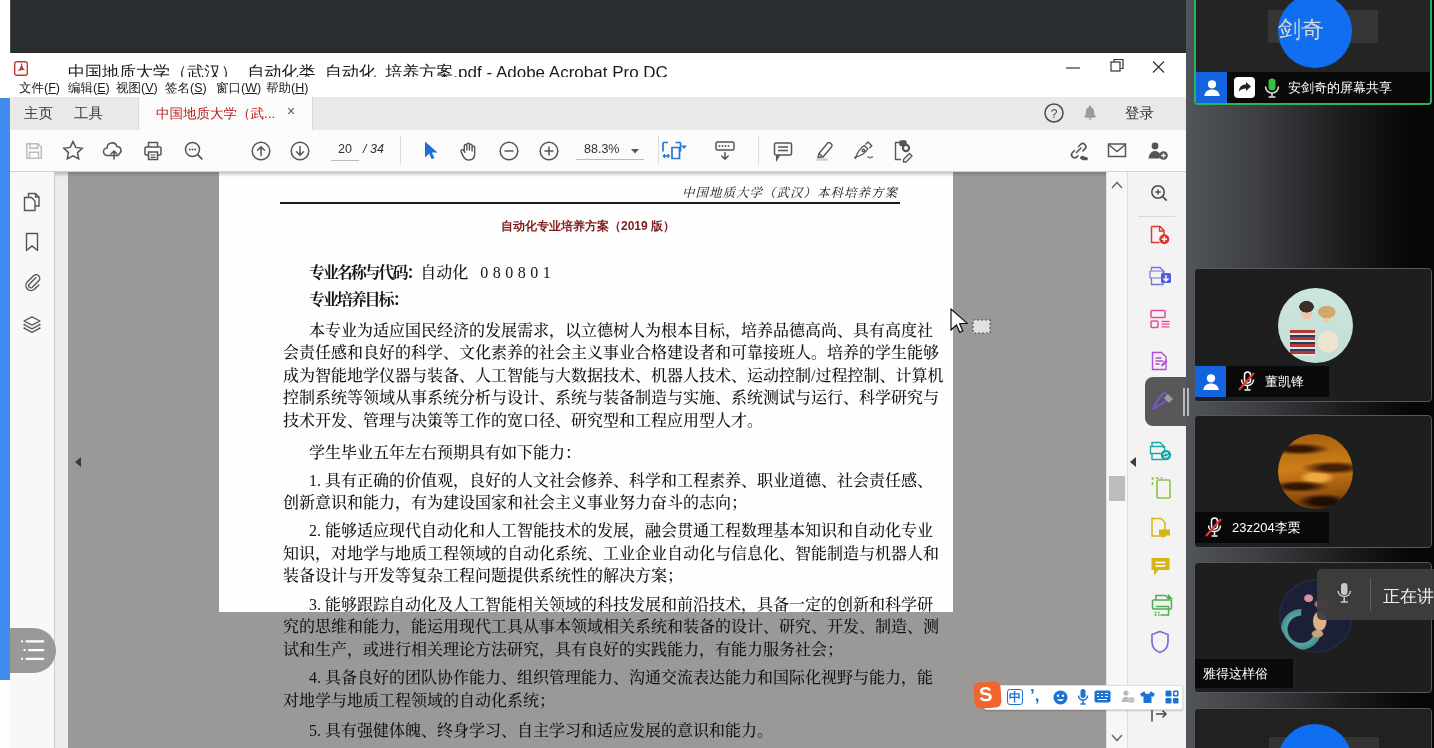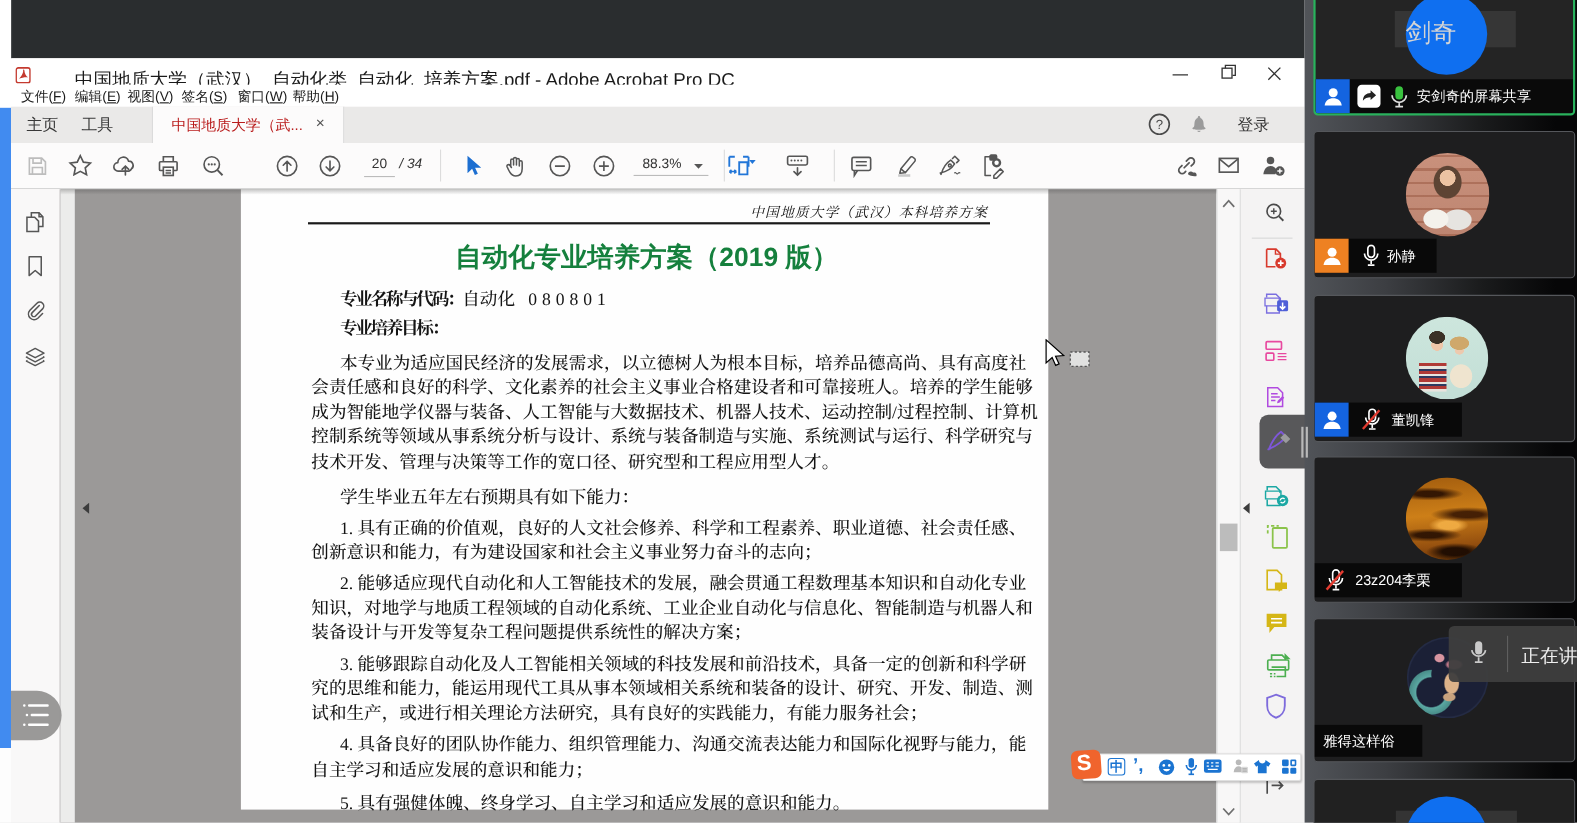--- a/index.html
+++ b/index.html
@@ -28,25 +28,25 @@
 .vsep{position:absolute;top:6px;width:1px;height:29px;background:#dcdcdc;}
 #pagenum{position:absolute;left:321px;top:9px;width:28px;height:21px;border-bottom:1px solid #bbb;font-size:12.5px;color:#333;text-align:center;line-height:21px;}
 #pagetotal{position:absolute;left:353px;top:9px;font-size:12.5px;color:#333;line-height:21px;font-style:italic;}
 #zoomfield{position:absolute;left:566px;top:9px;width:68px;height:21px;border-bottom:1px solid #bbb;font-size:12.5px;color:#333;line-height:21px;text-align:left;padding-left:8px;box-sizing:border-box;}
 
 #navside{left:10px;top:172px;width:45px;height:576px;background:#f9f8f8;border-right:1px solid #cfcece;box-sizing:border-box;}
 #navside svg{position:absolute;left:11px;}
 
 #docarea{left:55px;top:172px;width:1051px;height:576px;background:#9b9998;}
 #docstrip{left:55px;top:172px;width:13px;height:576px;background:#ececeb;}
-#page{left:219px;top:172px;width:734px;height:564px;background:#fefefe;}
+#page{left:219px;top:172px;width:734px;height:440px;background:#fefefe;}
 
 #pghead{position:absolute;right:55px;top:11px;font-size:12.5px;color:#111;font-family:"Liberation Serif","Noto Serif CJK SC","Noto Serif SC",serif;font-style:italic;letter-spacing:1px;}
 #pgrule{position:absolute;left:61px;top:30px;width:620px;height:2px;background:#1a1a1a;}
-#pgtitle{position:absolute;left:2px;top:46px;width:734px;text-align:center;font-size:24px;font-weight:bold;color:#15803d;font-family:"Liberation Sans",sans-serif;}
+#pgtitle{position:absolute;left:2px;top:46px;width:734px;text-align:center;font-size:12px;font-weight:bold;color:#7f1d1d;font-family:"Liberation Sans",sans-serif;}
 .dl{position:absolute;left:64px;width:660px;height:22.4px;line-height:22.4px;font-size:16px;font-weight:500;color:#141414;font-family:"Liberation Serif","Noto Serif CJK SC","Noto Serif SC",serif;white-space:nowrap;}
 .ind{padding-left:26px;}
 
 #vscroll{left:1106px;top:172px;width:21px;height:576px;background:#f8f7f7;border-left:1px solid #e3e3e3;box-sizing:border-box;}
 #vthumb{position:absolute;left:2px;top:304px;width:16px;height:25px;background:#bcbcbc;}
 
 #toolspanel{left:1127px;top:172px;width:59px;height:576px;background:#f4f3f3;border-left:1px solid #dddddd;box-sizing:border-box;}
 #toolspanel svg{position:absolute;left:21px;}
 #seltab{position:absolute;left:17px;top:205px;width:42px;height:49px;background:#58585a;border-radius:8px 0 0 8px;}
 
@@ -299,21 +299,21 @@
  <div class="dl ind" style="top:269.6px">学生毕业五年左右预期具有如下能力：</div>
  <div class="dl ind" style="top:297.8px">1. 具有正确的价值观，良好的人文社会修养、科学和工程素养、职业道德、社会责任感、</div>
  <div class="dl" style="top:320.2px">创新意识和能力，有为建设国家和社会主义事业努力奋斗的志向；</div>
  <div class="dl ind" style="top:348.4px">2. 能够适应现代自动化和人工智能技术的发展，融会贯通工程数理基本知识和自动化专业</div>
  <div class="dl" style="top:370.8px">知识，对地学与地质工程领域的自动化系统、工业企业自动化与信息化、智能制造与机器人和</div>
  <div class="dl" style="top:393.2px">装备设计与开发等复杂工程问题提供系统性的解决方案；</div>
  <div class="dl ind" style="top:422px">3. 能够跟踪自动化及人工智能相关领域的科技发展和前沿技术，具备一定的创新和科学研</div>
  <div class="dl" style="top:444.4px">究的思维和能力，能运用现代工具从事本领域相关系统和装备的设计、研究、开发、制造、测</div>
  <div class="dl" style="top:466.8px">试和生产，或进行相关理论方法研究，具有良好的实践能力，有能力服务社会；</div>
  <div class="dl ind" style="top:495.4px">4. 具备良好的团队协作能力、组织管理能力、沟通交流表达能力和国际化视野与能力，能</div>
- <div class="dl" style="top:517.8px">自主学习和适应发展的意识和能力；</div>
+ <div class="dl" style="top:517.8px">对地学与地质工程领域的自动化系统；</div>
  <div class="dl ind" style="top:548px">5. 具有强健体魄、终身学习、自主学习和适应发展的意识和能力。</div>
 </div>
 <div class="abs" style="left:55px;top:172px;width:1051px;height:5px;background:linear-gradient(rgba(50,50,50,0.28),rgba(50,50,50,0));z-index:2"></div>
 
 <div class="abs" id="vscroll">
     <div id="vthumb"></div>
     <svg style="position:absolute;left:3px;top:8px" width="14" height="10" viewBox="0 0 14 10">
       <path d="M2 8l5-5.5L12 8" stroke="#6f6f6f" stroke-width="1.6" fill="none"></path>
     </svg>
     <svg style="position:absolute;left:3px;top:561px" width="14" height="10" viewBox="0 0 14 10">
@@ -473,42 +473,20 @@
           </svg>
         </div>
    <svg style="margin-left:9px;flex:none" width="16" height="22" viewBox="0 0 16 22">
           <rect x="4.5" y="1.5" width="7" height="12" rx="3.5" fill="#39c23f"></rect>
           <path d="M1.5 9.5a6.5 6.5 0 0 0 13 0M8 16v3.5M4.5 20h7" stroke="#ddd" stroke-width="1.6" fill="none"></path>
         </svg>
    <div class="ntxt" style="margin-left:8px">安剑奇的屏幕共享</div>
   </div>
  </div>
 
- <div class="tile" style="top:119px;height:134px">
-  <div class="avatar" style="left:83px;top:19px;width:76px;height:76px;background:
-    radial-gradient(circle 10px at 50% 30%, #ecc3a3 70%, rgba(0,0,0,0) 75%),
-    radial-gradient(ellipse 18px 21px at 50% 35%, #5d4434 68%, rgba(0,0,0,0) 73%),
-    radial-gradient(ellipse 17px 13px at 36% 79%, #f4f2ec 64%, rgba(0,0,0,0) 70%),
-    radial-gradient(ellipse 19px 14px at 62% 80%, #e6e4e0 64%, rgba(0,0,0,0) 70%),
-    repeating-linear-gradient(0deg, rgba(150,85,62,0.5) 0 2px, rgba(0,0,0,0) 2px 12px),
-    linear-gradient(#c9917c, #bd8571)"></div>
-  <div class="namebar" style="width:111px;bottom:4px">
-   <div class="psq" style="background:#ee8122">
-          <svg width="22" height="22" viewBox="0 0 22 22">
-            <circle cx="11" cy="7.3" r="4.1" fill="#fff"></circle>
-            <path d="M3.2 19c.7-4.6 3.7-6.6 7.8-6.6s7.1 2 7.8 6.6z" fill="#fff"></path>
-          </svg>
-        </div>
-   <svg style="margin-left:13px;flex:none" width="15" height="21" viewBox="0 0 15 21">
-          <rect x="4.5" y="1" width="6" height="11" rx="3" fill="none" stroke="#fff" stroke-width="1.5"></rect>
-          <path d="M1.5 8.5a6 6 0 0 0 12 0M7.5 14.5v3.5M4.5 19h6" stroke="#fff" stroke-width="1.5" fill="none"></path>
-        </svg>
-   <div class="ntxt" style="margin-left:7px">孙静</div>
-  </div>
- </div>
 
  <div class="tile" style="top:268px;height:134px">
   <div class="avatar" style="left:83px;top:19px;width:75px;height:75px;background:
     radial-gradient(ellipse 10px 8px at 38% 25%, #3a3026 70%, transparent 75%),
     radial-gradient(circle 8px at 38% 34%, #eec5a8 65%, transparent 70%),
     radial-gradient(ellipse 13px 9px at 65% 32%, #cfa86b 65%, transparent 70%),
     radial-gradient(circle 7px at 65% 40%, #edc9ae 60%, transparent 65%),
     repeating-linear-gradient(180deg, #b03a36 0 3px, #e8e4de 3px 5px, #2c3a60 5px 7px),
     radial-gradient(ellipse 15px 16px at 67% 72%, #efe4cf 65%, transparent 70%),
     linear-gradient(#cde6dd, #c2ded6);

